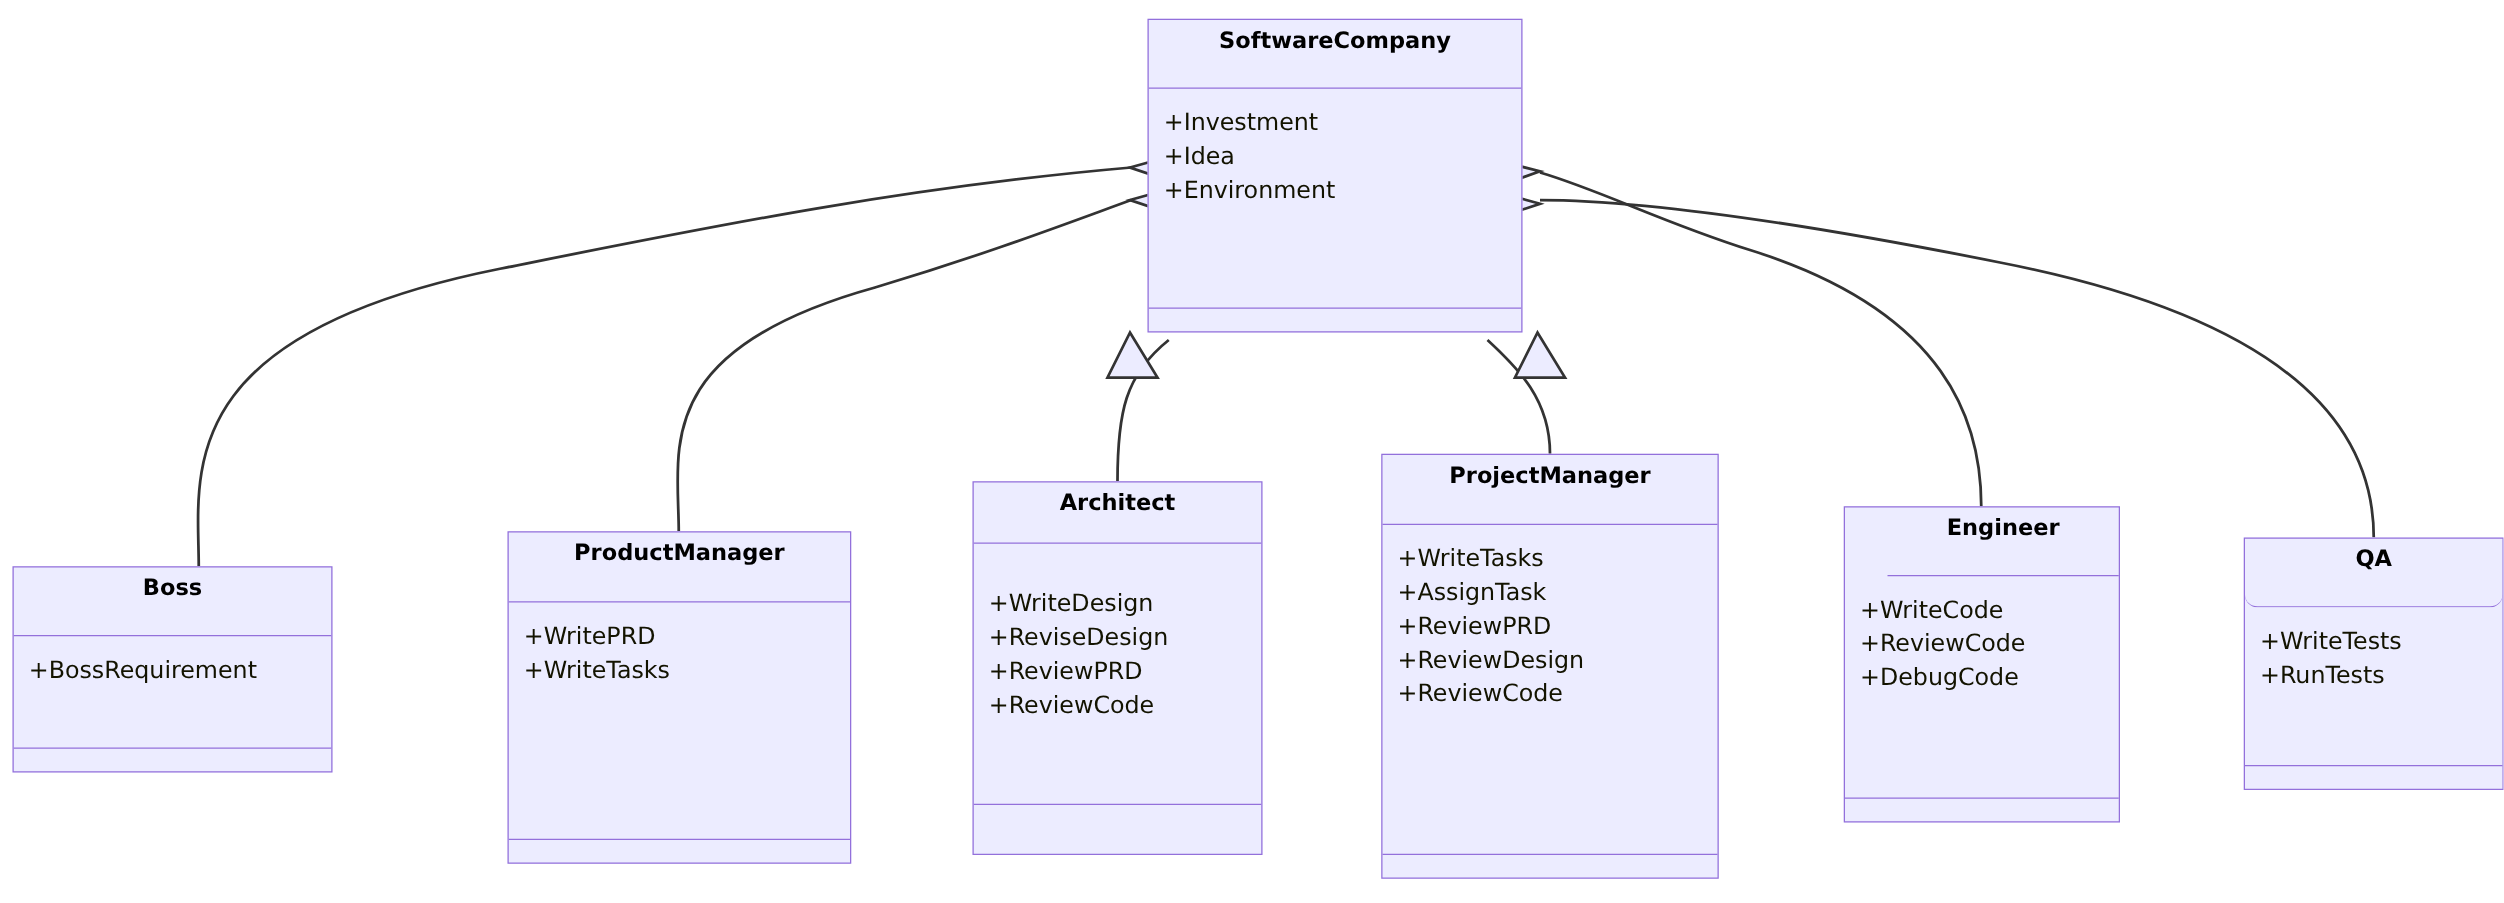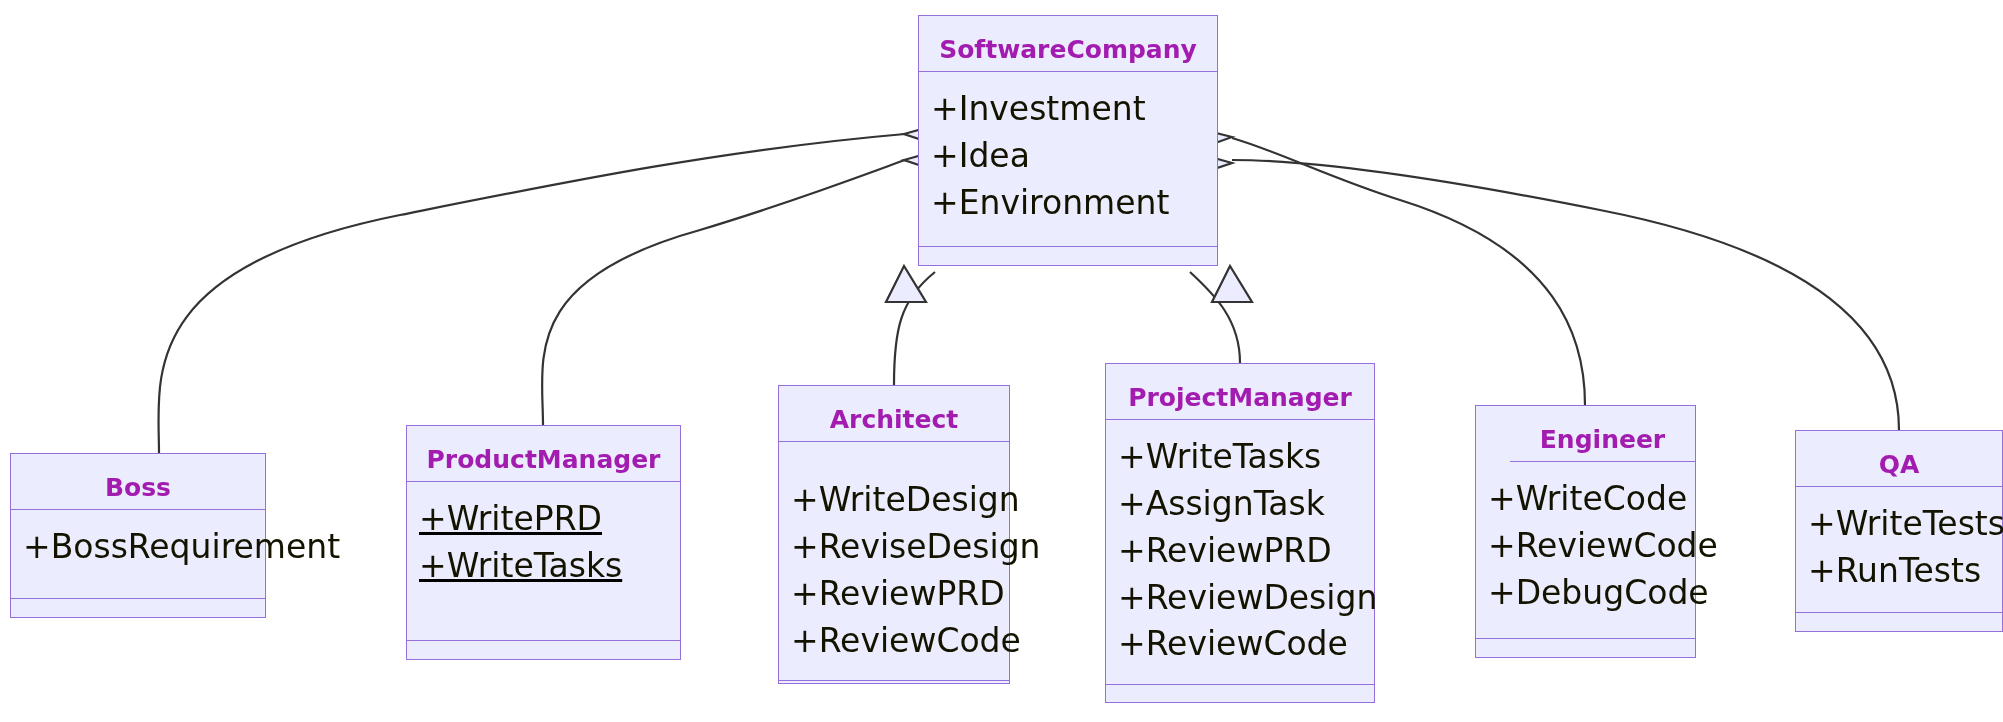--- a/index.html
+++ b/index.html
@@ -28,35 +28,35 @@
     box-sizing: border-box;
     background: #ECECFF;
     border: 1.6px solid #9370DB;
     display: flex;
     flex-direction: column;
   }
   .class-title {
     box-sizing: border-box;
     text-align: center;
     font-weight: bold;
-    color: #a21caf;
-    font-size: 25px;
+    color: #000000;
+    font-size: 18px;
     line-height: 1;
-    padding: 21px 10px 14px 10px;
+    padding: 8px 10px 14px 10px;
     border-bottom: 1.6px solid #9370DB;
     white-space: nowrap;
   }
   .class-members {
     box-sizing: border-box;
     padding: 14px 12px 16px 12px;
     border-bottom: 1.6px solid #9370DB;
     flex: 1 1 auto;
   }
   .member {
-    font-size: 33px;
+    font-size: 19px;
     line-height: 1.42;
     color: #131300;
     white-space: nowrap;
     text-align: left;
   }
   .class-methods {
     box-sizing: border-box;
     min-height: 18px;
     height: 18px;
   }
@@ -95,23 +95,23 @@
         </div>
         <div class="class-methods"></div>
       </div>
       <div class="uml-class" style="left: 10px; top: 453px; width: 256px; height: 165px; background: rgb(236, 236, 255); border-color: rgb(147, 112, 219);">
         <div class="class-title" style="height: 56px; border-bottom-color: rgb(147, 112, 219);">Boss</div>
         <div class="class-members" style="height: 92px; border-bottom-color: rgb(147, 112, 219);">
           <div class="member">+BossRequirement</div>
         </div>
         <div class="class-methods"></div>
       </div>
-      <div class="uml-class" style="left: 406px; top: 425px; width: 275px; height: 235px; background: rgb(236, 236, 255); border-color: rgb(147, 112, 219);">
+      <div class="uml-class" style="left: 406px; top: 425px; width: 275px; height: 266px; background: rgb(236, 236, 255); border-color: rgb(147, 112, 219);">
         <div class="class-title" style="height: 56px; border-bottom-color: rgb(147, 112, 219);">ProductManager</div>
-        <div class="class-members" style="height: 140px; border-bottom-color: rgb(147, 112, 219); text-decoration: underline;">
+        <div class="class-members" style="height: 140px; border-bottom-color: rgb(147, 112, 219);">
           <div class="member">+WritePRD</div>
           <div class="member">+WriteTasks</div>
         </div>
         <div class="class-methods"></div>
       </div>
       <div class="uml-class" style="left: 778px; top: 385px; width: 232px; height: 299px; background: rgb(236, 236, 255); border-color: rgb(147, 112, 219); gap: 21px;">
         <div class="class-title" style="height: 56px; border-bottom-color: rgb(147, 112, 219);">Architect</div>
         <div class="class-members" style="height: 226px; border-bottom-color: rgb(147, 112, 219);">
           <div class="member">+WriteDesign</div>
           <div class="member">+ReviseDesign</div>
@@ -134,21 +134,21 @@
       <div class="uml-class" style="left: 1475px; top: 405px; width: 221px; height: 253px; background: rgb(236, 236, 255); border-color: rgb(147, 112, 219);">
         <div class="class-title" style="height: 56px; border-bottom-color: rgb(147, 112, 219); margin-left: 34px;">Engineer</div>
         <div class="class-members" style="height: 180px; border-bottom-color: rgb(147, 112, 219);">
           <div class="member">+WriteCode</div>
           <div class="member">+ReviewCode</div>
           <div class="member">+DebugCode</div>
         </div>
         <div class="class-methods"></div>
       </div>
       <div class="uml-class" style="left: 1795px; top: 430px; width: 208px; height: 202px; background: rgb(236, 236, 255); border-color: rgb(147, 112, 219);">
-        <div class="class-title" style="height: 56px; border-bottom-color: rgb(147, 112, 219);">QA</div>
+        <div class="class-title" style="height: 56px; border-bottom-color: rgb(147, 112, 219); border-radius: 10px;">QA</div>
         <div class="class-members" style="height: 129px; border-bottom-color: rgb(147, 112, 219);">
           <div class="member">+WriteTests</div>
           <div class="member">+RunTests</div>
         </div>
         <div class="class-methods"></div>
       </div>
     </div>
 
 </div>
 

